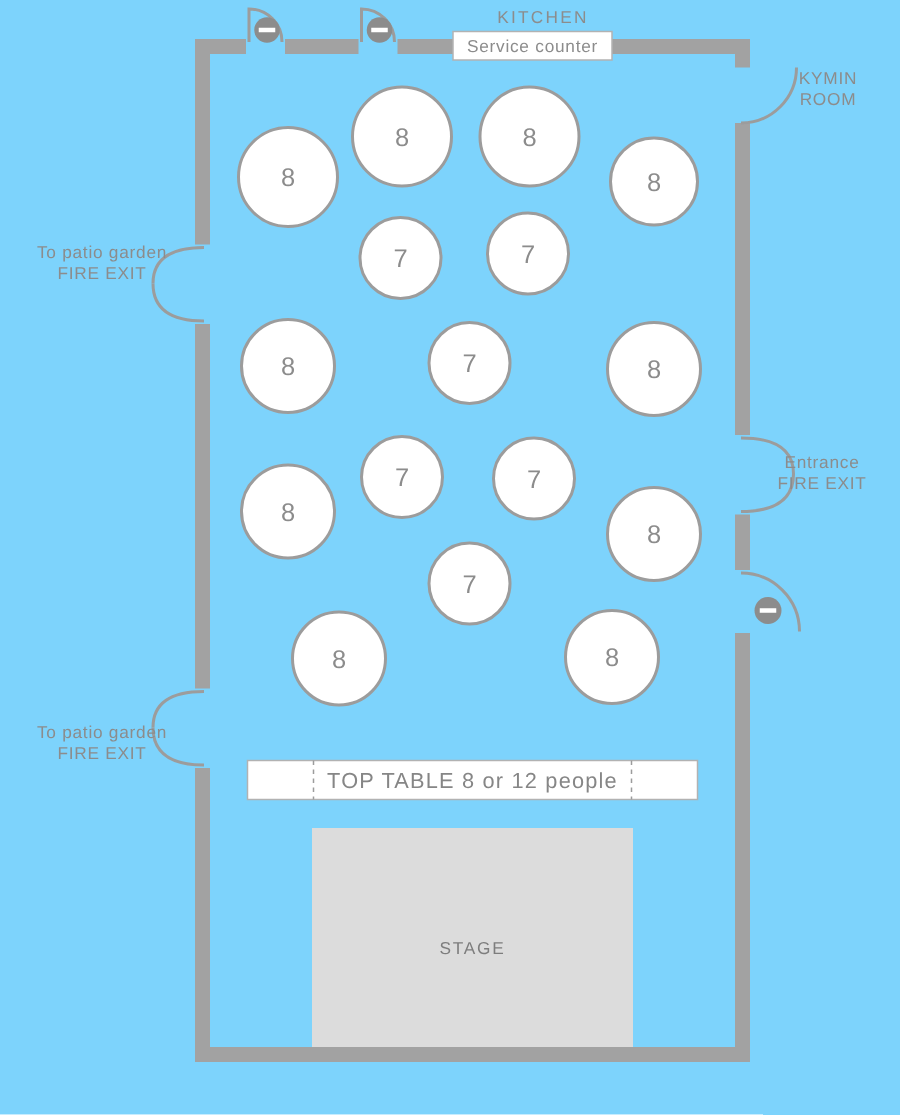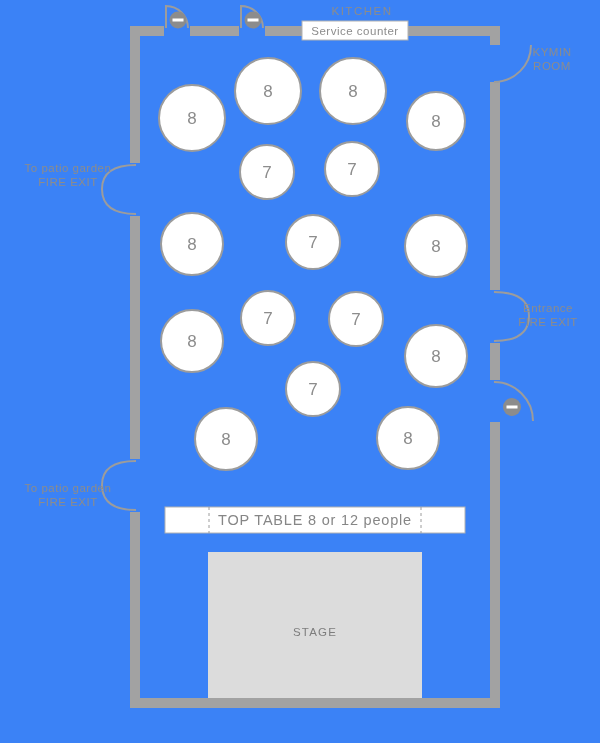--- a/index.html
+++ b/index.html
@@ -4,21 +4,21 @@
 <title>Room plan</title>
 <style>
   :root{
     --wall:#a2a2a2;
     --outline:#9c9c9c;
     --text:#8c8c8c;
     --stage_fill:#dcdcdc;
     --no_entry:#8c8c8c;
   }
   html,body{margin:0;padding:0;background:#ffffff;}
-  .canvas{width:600px;height:743px;position:relative;background:#3b82f6;text-decoration:underline;}
+  .canvas{width:600px;height:743px;position:relative;background:#7dd3fc;text-decoration:underline;}
   svg{font-family:"Liberation Sans", sans-serif;}
   .wall{fill:var(--wall);stroke:none;}
   .arc{fill:none;stroke:var(--outline);stroke-width:2;}
   .thinbox{fill:#ffffff;stroke:#b2b2b2;stroke-width:1;}
   .tbl{fill:#ffffff;stroke:var(--outline);stroke-width:2;}
   .tbl-num{fill:var(--text);font-size:17px;text-anchor:middle;}
   .lbl{fill:var(--text);font-size:11.5px;text-anchor:middle;letter-spacing:0.5px;}
   .lbl-ls{letter-spacing:1.5px;}
   .toptable-text{fill:#868686;font-size:14.5px;text-anchor:middle;letter-spacing:0.8px;}
   .dash{stroke:var(--outline);stroke-width:1;stroke-dasharray:3 3;fill:none;}

